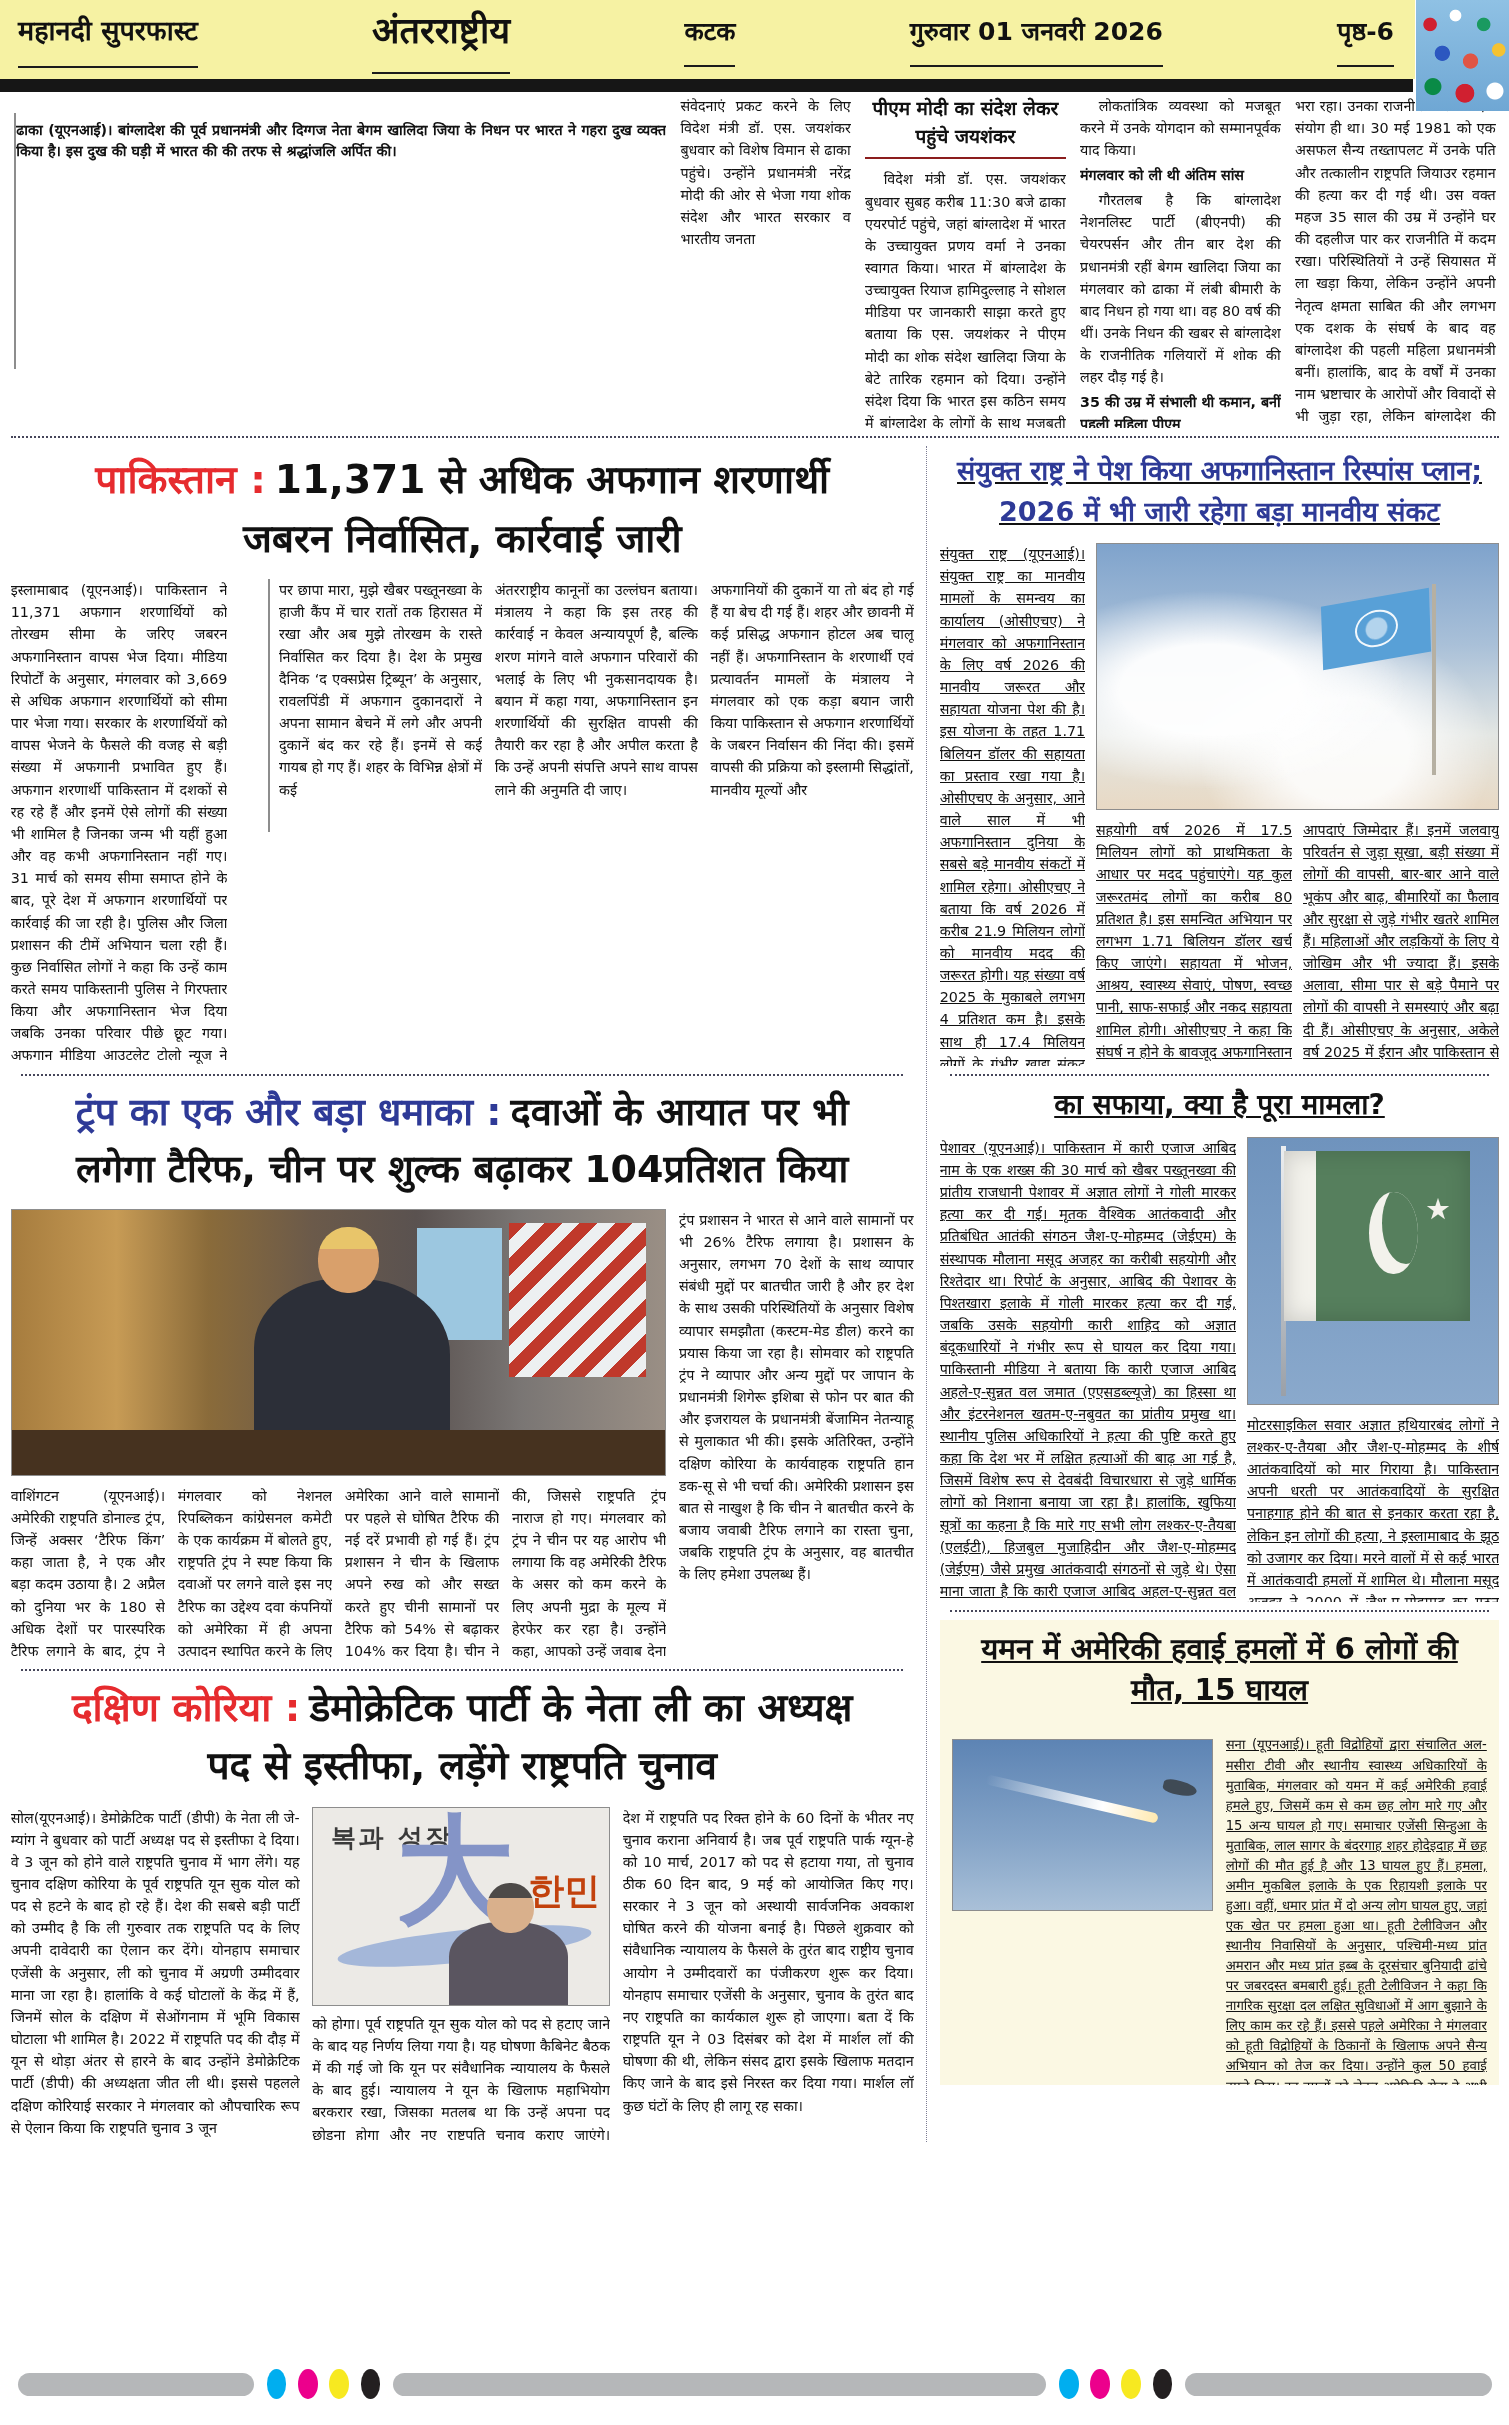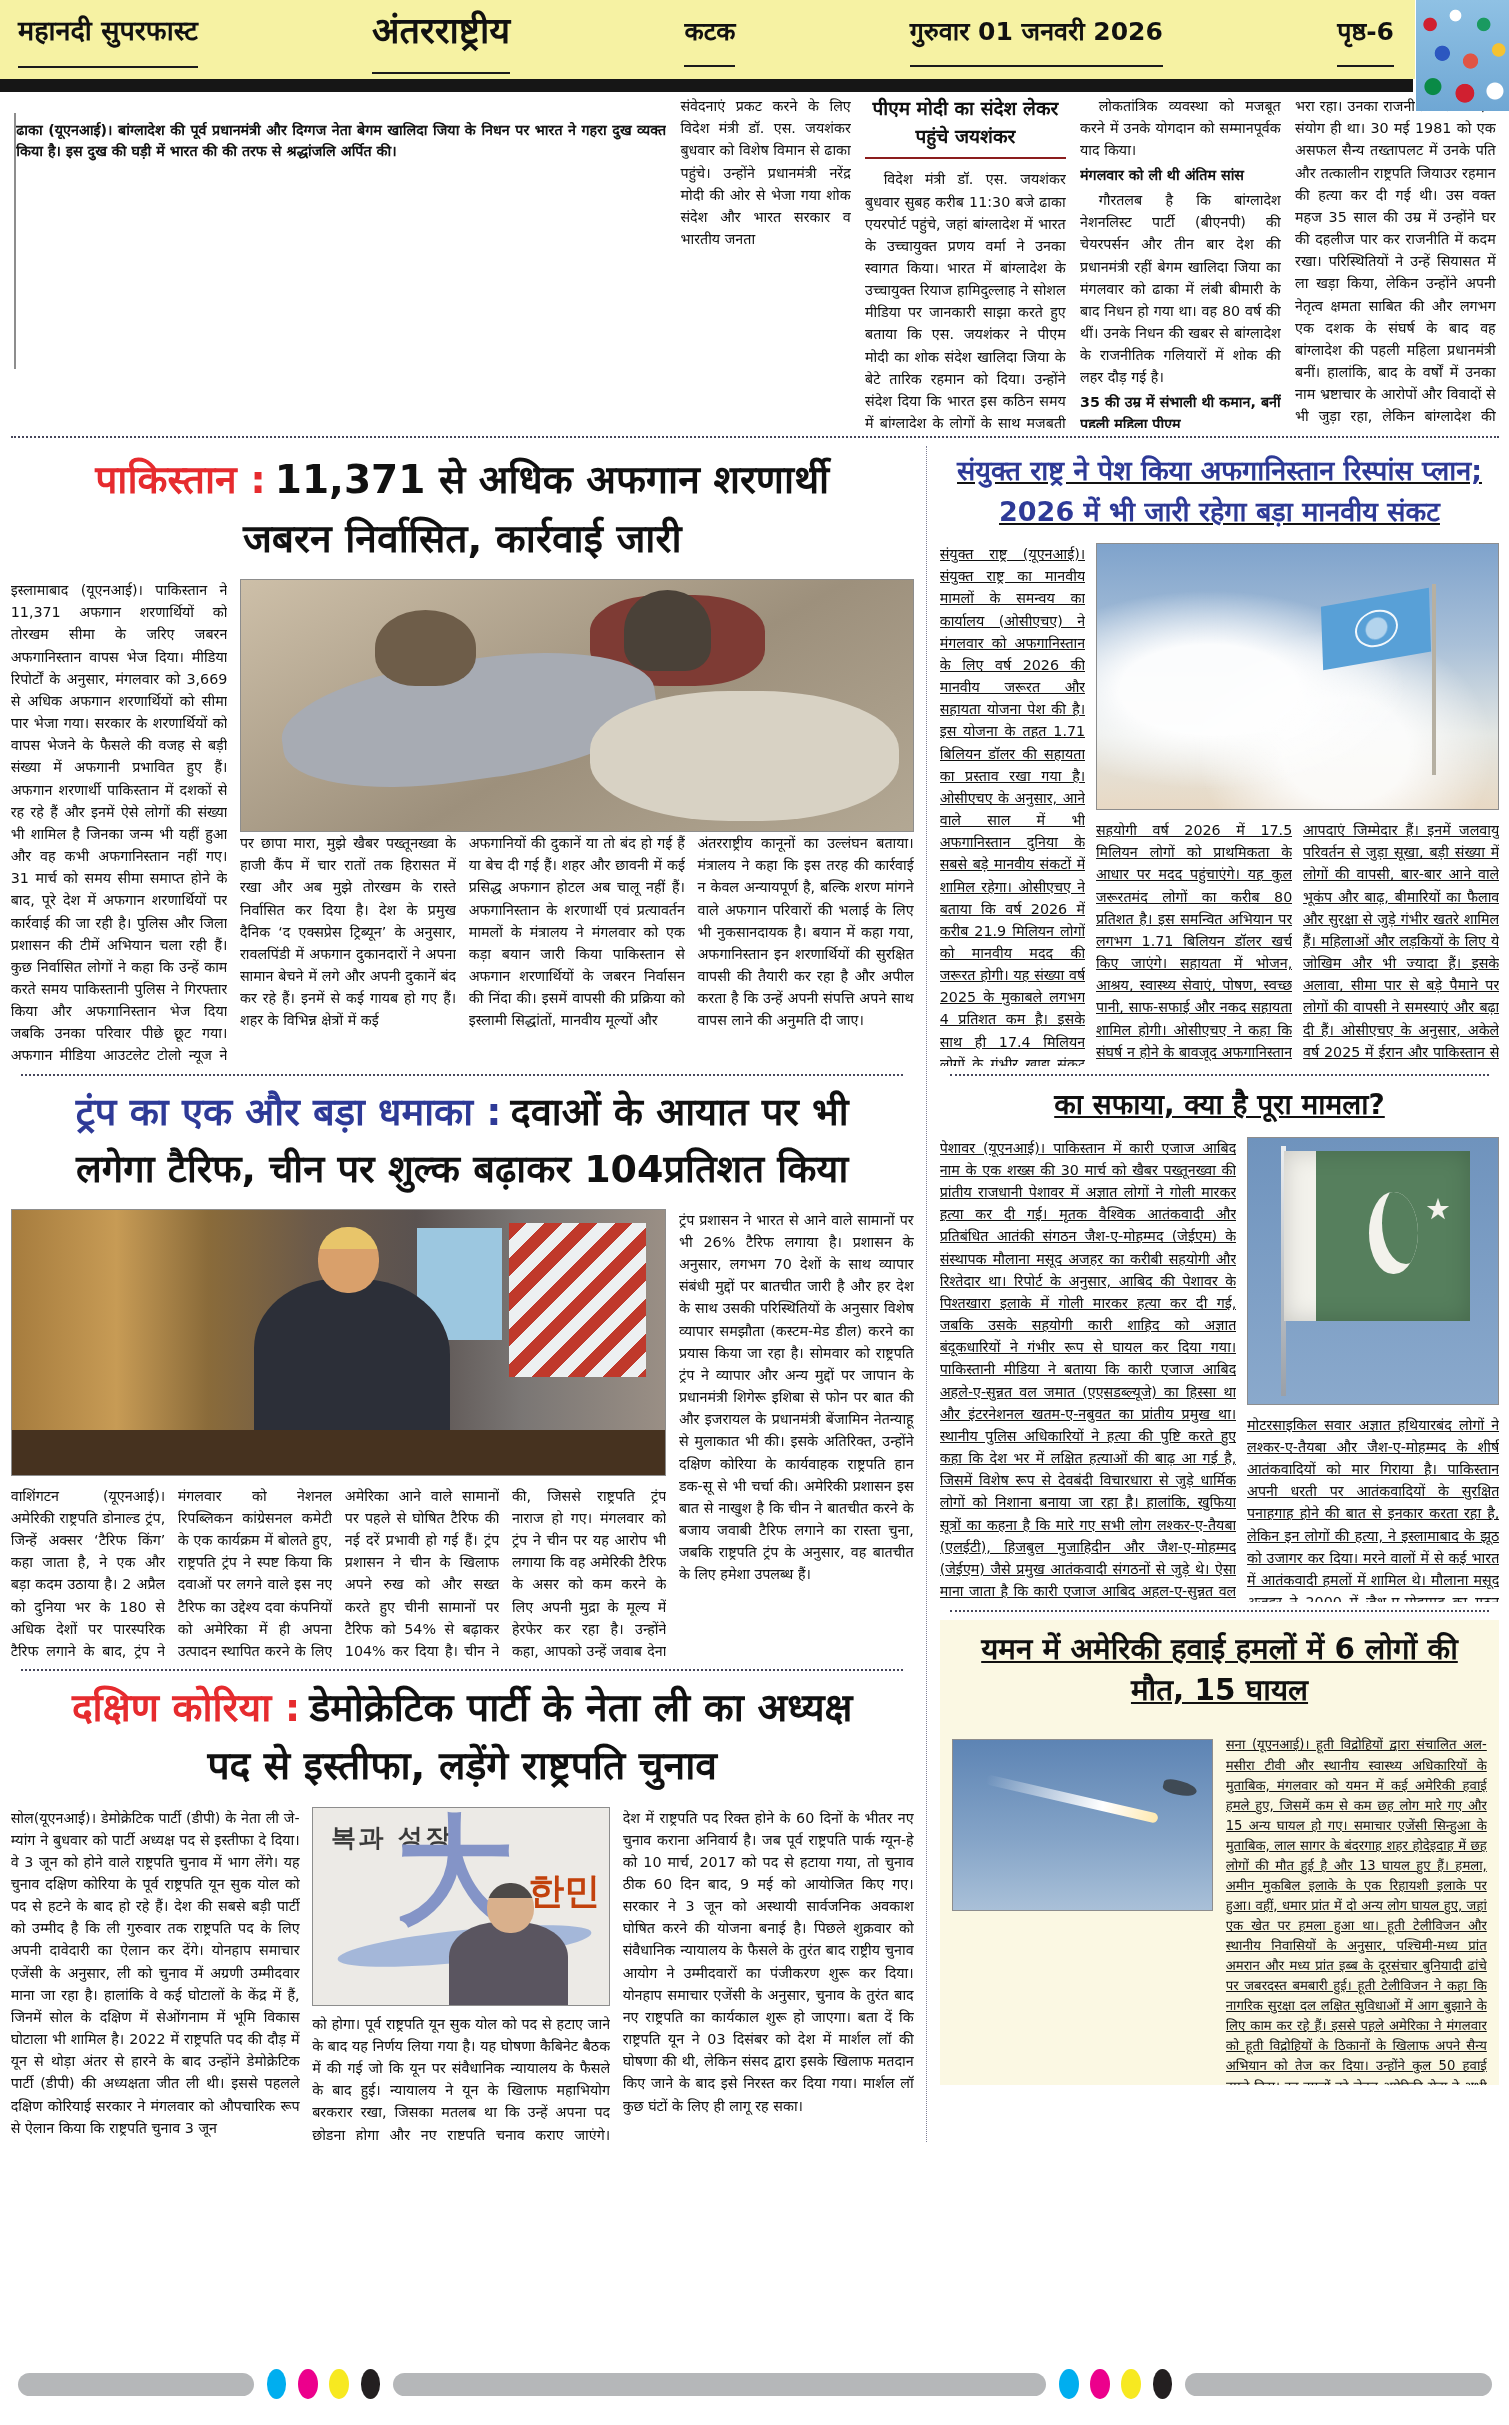--- a/index.html
+++ b/index.html
@@ -67,21 +67,21 @@
   .subhead{font-size:19px; font-weight:bold; text-align:center; line-height:1.45; margin-bottom:9px; padding-bottom:7.2px;
            border-bottom:2.7px solid #8b1d1d;}
   
   .main-row{display:flex; padding:0 10.7px; height:1696px; overflow:hidden;}
   .left-zone{flex:0 0 61.5%; padding-right:12.5px; overflow:hidden;}
   .right-zone{flex:1; border-left:1.8px dotted #7d7d93; padding-left:12.5px; overflow:hidden;text-decoration:underline;}
   
   .pak-h{font-size:39px;}
   .pak-body{display:flex; gap:12.5px; height:487px; overflow:hidden;}
   .pak-c1{flex:0 0 24%;}
-  .pak-right{flex:1; display:flex; flex-direction:column; overflow:hidden;}
+  .pak-right{flex:1; display:flex; gap:9px; overflow:hidden;margin-left:28px;}
   .refphoto{height:253px;
     background:linear-gradient(150deg,#cdbfa8,#9d907c 55%,#b3a894);}
   .rf-b1{position:absolute; left:6%; top:32%; width:56%; height:48%; background:#a7abb3; border-radius:45%; transform:rotate(-8deg);}
   .rf-b2{position:absolute; right:2%; top:44%; width:46%; height:52%; background:#d8d2c4; border-radius:45%;}
   .rf-red{position:absolute; right:22%; top:6%; width:26%; height:36%; background:#7e3b34; border-radius:40%;}
   .rf-man{position:absolute; left:57%; top:4%; width:13%; height:32%; background:#4a4138; border-radius:50% 50% 30% 30%;}
   .rf-child{position:absolute; left:20%; top:12%; width:15%; height:30%; background:#6e5d49; border-radius:50% 50% 40% 40%;}
   .pak-cols{display:flex; gap:12.5px; flex:1; overflow:hidden;}
   .pak-cols .col{flex:1;}
   
@@ -219,22 +219,22 @@
           <div class="pak-right">
             <div class="photo refphoto">
               <div class="rf-red"></div>
               <div class="rf-man"></div>
               <div class="rf-b1"></div>
               <div class="rf-b2"></div>
               <div class="rf-child"></div>
             </div>
             <div class="pak-cols">
               <div class="col">पर छापा मारा, मुझे खैबर पख्तूनख्वा के हाजी कैंप में चार रातों तक हिरासत में रखा और अब मुझे तोरखम के रास्ते निर्वासित कर दिया है। देश के प्रमुख दैनिक ‘द एक्सप्रेस ट्रिब्यून’ के अनुसार, रावलपिंडी में अफगान दुकानदारों ने अपना सामान बेचने में लगे और अपनी दुकानें बंद कर रहे हैं। इनमें से कई गायब हो गए हैं। शहर के विभिन्न क्षेत्रों में कई</div>
+              <div class="col">अंतरराष्ट्रीय कानूनों का उल्लंघन बताया। मंत्रालय ने कहा कि इस तरह की कार्रवाई न केवल अन्यायपूर्ण है, बल्कि शरण मांगने वाले अफगान परिवारों की भलाई के लिए भी नुकसानदायक है। बयान में कहा गया, अफगानिस्तान इन शरणार्थियों की सुरक्षित वापसी की तैयारी कर रहा है और अपील करता है कि उन्हें अपनी संपत्ति अपने साथ वापस लाने की अनुमति दी जाए।</div>
               <div class="col">अफगानियों की दुकानें या तो बंद हो गई हैं या बेच दी गई हैं। शहर और छावनी में कई प्रसिद्ध अफगान होटल अब चालू नहीं हैं। अफगानिस्तान के शरणार्थी एवं प्रत्यावर्तन मामलों के मंत्रालय ने मंगलवार को एक कड़ा बयान जारी किया पाकिस्तान से अफगान शरणार्थियों के जबरन निर्वासन की निंदा की। इसमें वापसी की प्रक्रिया को इस्लामी सिद्धांतों, मानवीय मूल्यों और</div>
-              <div class="col">अंतरराष्ट्रीय कानूनों का उल्लंघन बताया। मंत्रालय ने कहा कि इस तरह की कार्रवाई न केवल अन्यायपूर्ण है, बल्कि शरण मांगने वाले अफगान परिवारों की भलाई के लिए भी नुकसानदायक है। बयान में कहा गया, अफगानिस्तान इन शरणार्थियों की सुरक्षित वापसी की तैयारी कर रहा है और अपील करता है कि उन्हें अपनी संपत्ति अपने साथ वापस लाने की अनुमति दी जाए।</div>
             </div>
           </div>
         </div>
       </section>
 
       <div class="dotsep"></div>
 
       <section>
         <h2 class="art-h trump-h">
           <span class="hline"><span class="hl-blue">ट्रंप का एक और बड़ा धमाका :</span><span>दवाओं के आयात पर भी</span></span>

